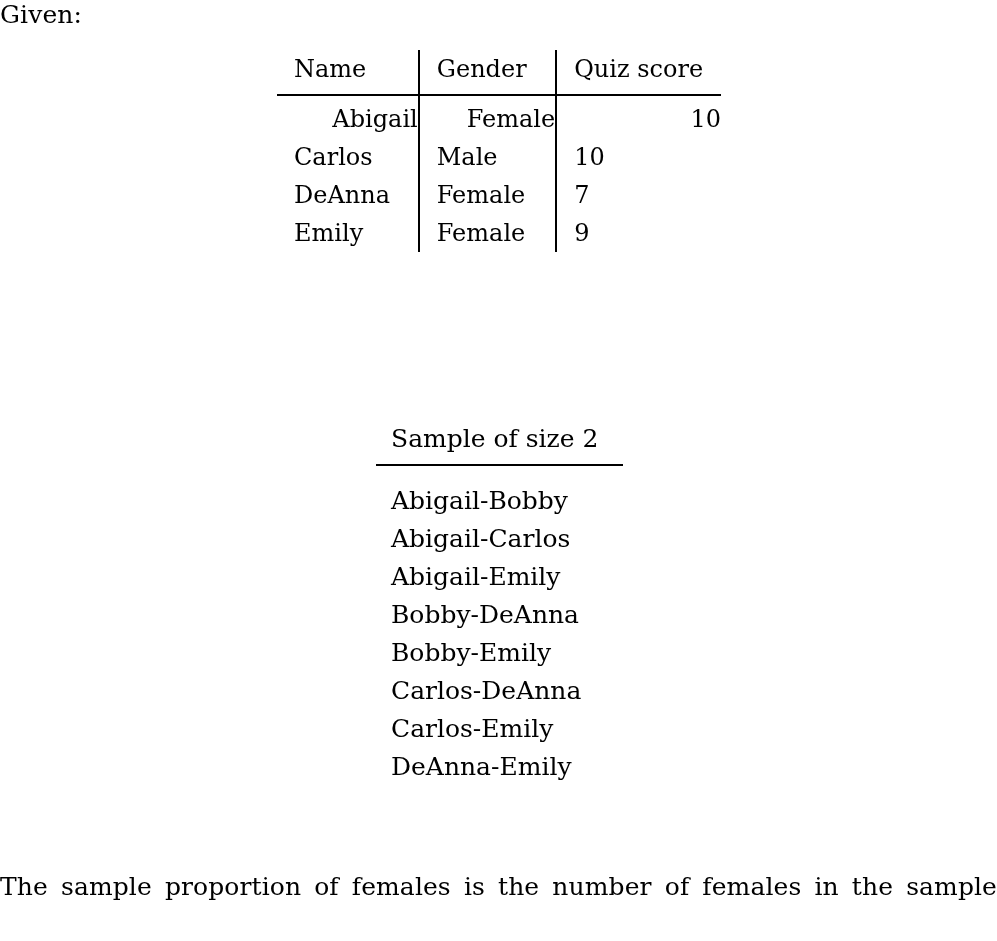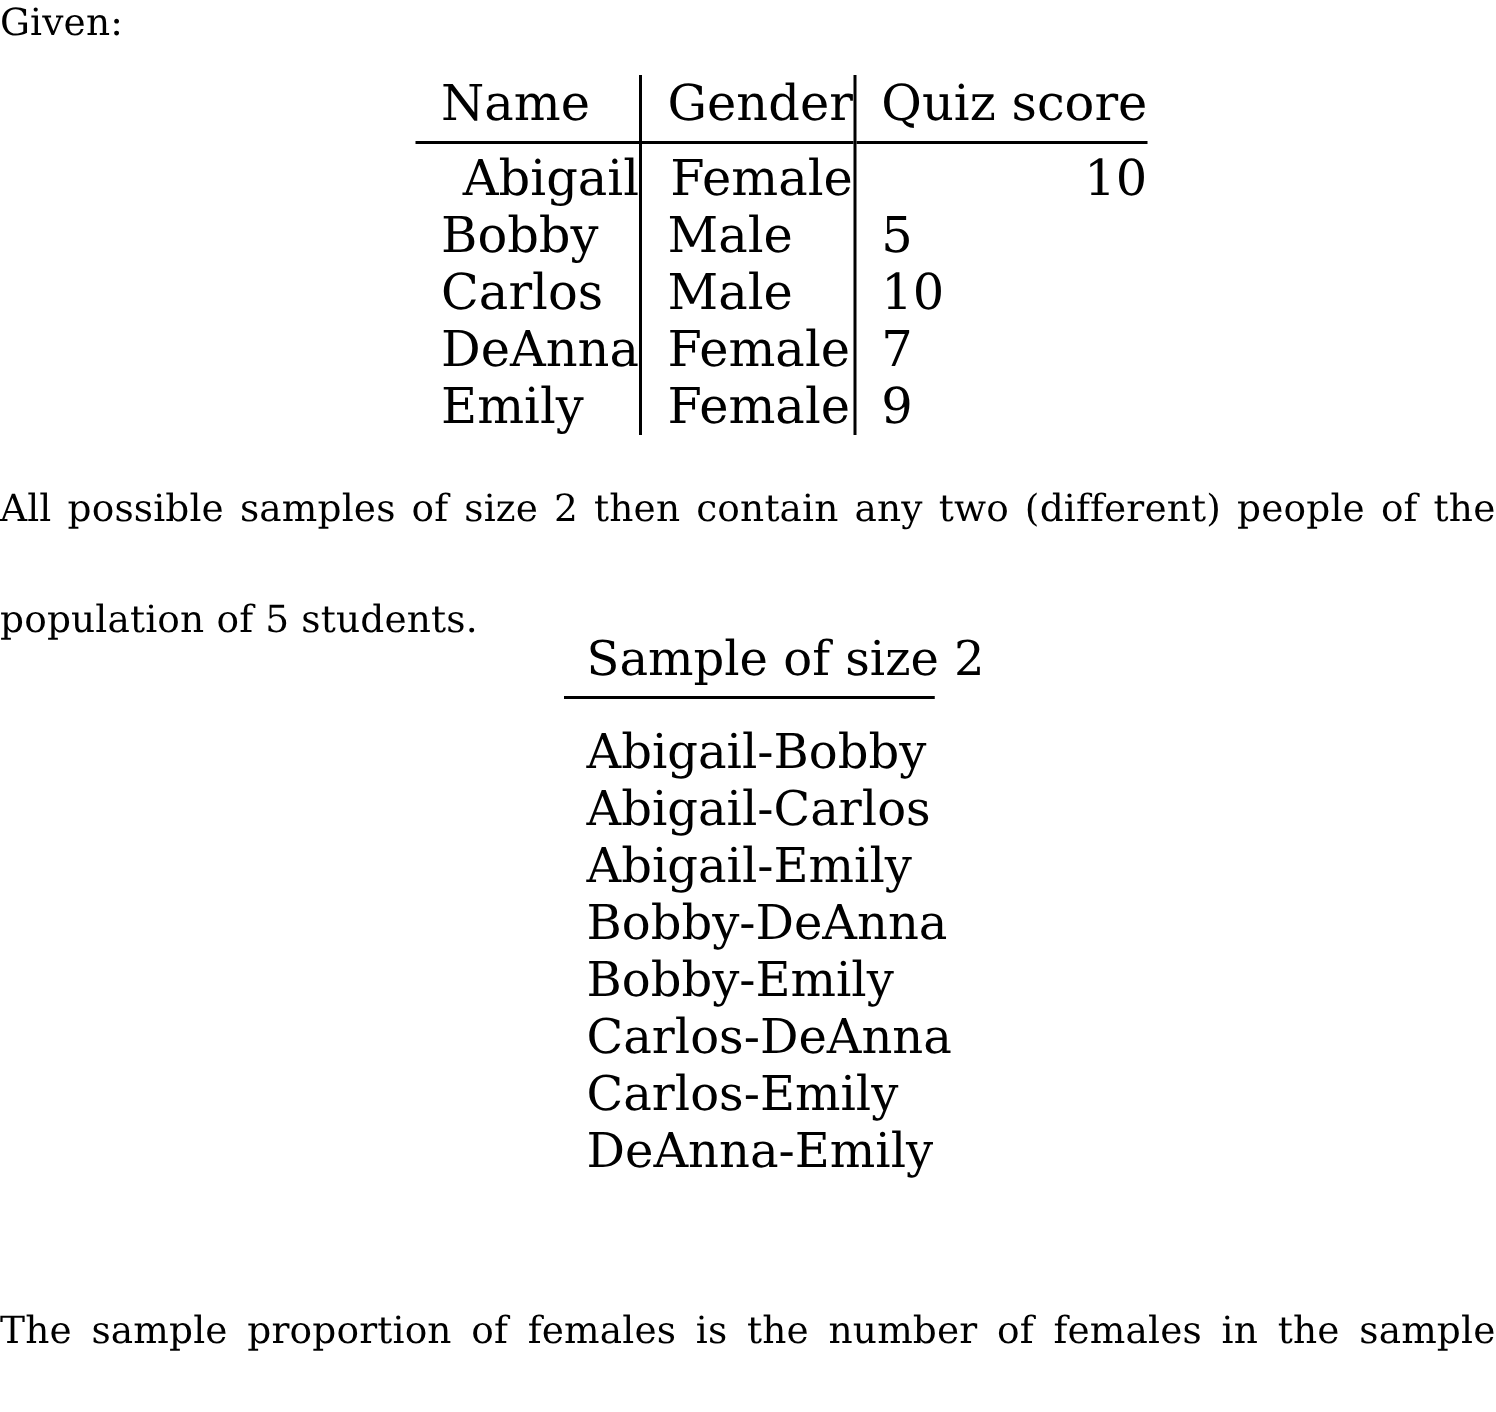--- a/index.html
+++ b/index.html
@@ -39,21 +39,21 @@
   
   .student-table-wrap {
     position: absolute;
     left: 277px;
     top: 50px;
     width: 444px;
     height: 240px;
   }
   table.student-table {
     border-collapse: collapse;
-    font-size: 33px;
+    font-size: 24px;
     line-height: 38px;
     table-layout: fixed;
   }
   table.student-table th,
   table.student-table td {
     padding: 0 0 0 17px;
     margin: 0;
     text-align: left;
     font-weight: normal;
     vertical-align: baseline;
@@ -125,21 +125,21 @@
 
   
   .samples-table-wrap {
     position: absolute;
     left: 376px;
     top: 420px;
     width: 247px;
   }
   table.samples-table {
     border-collapse: collapse;
-    font-size: 32px;
+    font-size: 25px;
     line-height: 38px;
     table-layout: fixed;
     width: 247px;
   }
   table.samples-table th,
   table.samples-table td {
     text-align: left;
     font-weight: normal;
     vertical-align: baseline;
     white-space: nowrap;
@@ -173,47 +173,38 @@
           <th class="col-score">Quiz score</th>
         </tr>
       </thead>
       <tbody>
         <tr>
           <td class="col-name">Abigail</td>
           <td class="col-gender">Female</td>
           <td class="col-score">10</td>
         </tr>
         <tr>
-          <td class="col-name">Bobby</td>
-          <td class="col-gender">Male</td>
-          <td class="col-score">5</td>
-        </tr>
-        <tr>
           <td class="col-name">Carlos</td>
           <td class="col-gender">Male</td>
           <td class="col-score">10</td>
         </tr>
         <tr>
           <td class="col-name">DeAnna</td>
           <td class="col-gender">Female</td>
           <td class="col-score">7</td>
         </tr>
         <tr>
           <td class="col-name">Emily</td>
           <td class="col-gender">Female</td>
           <td class="col-score">9</td>
         </tr>
       </tbody>
     </table>
   </div>
 
-  <div class="para para-samples">
-    <span class="just-line">All possible samples of size 2 then contain any two (different) people of the</span>
-    <span class="last-line">population of 5 students.</span>
-  </div>
 
   <div class="samples-table-wrap">
     <table class="samples-table">
       <thead>
         <tr>
           <th>Sample of size 2</th>
         </tr>
       </thead>
       <tbody>
         <tr>

